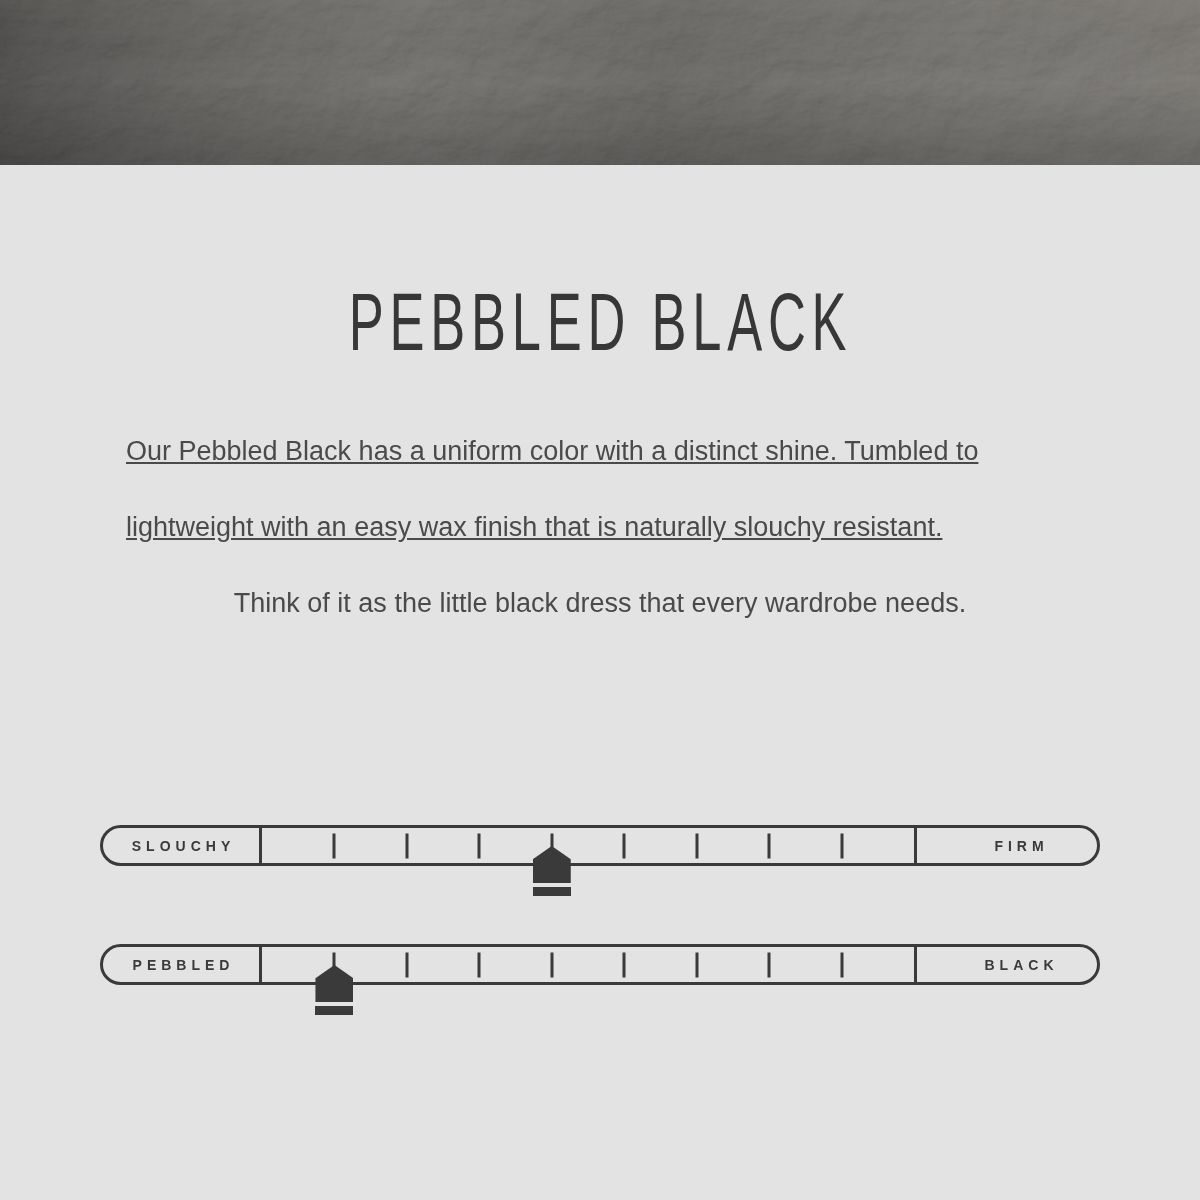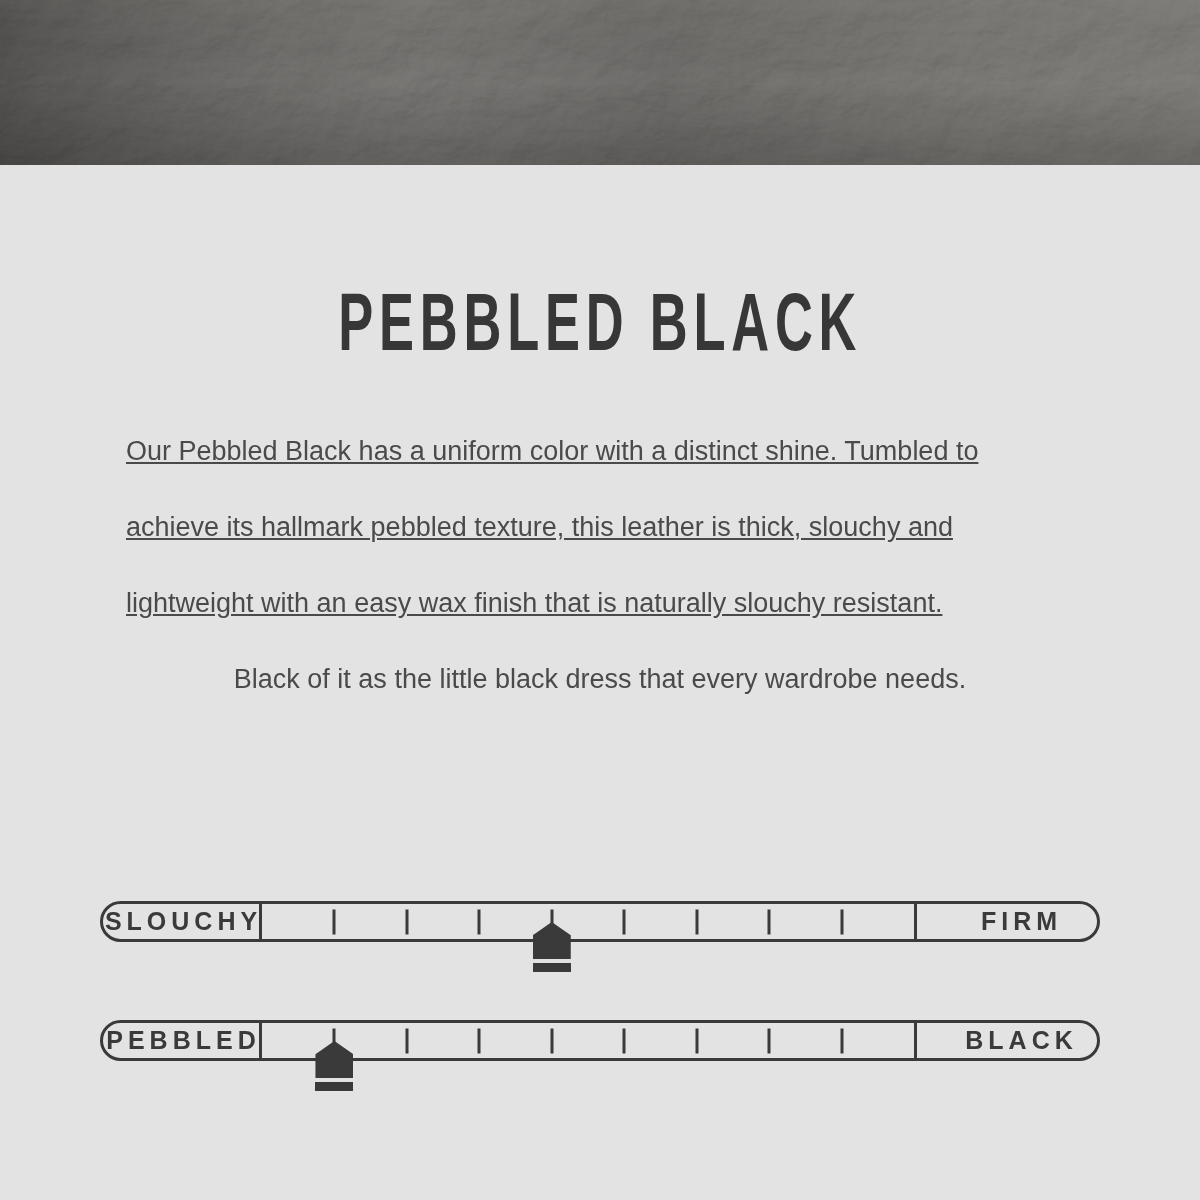--- a/index.html
+++ b/index.html
@@ -22,21 +22,21 @@
     overflow: hidden;
   }
   .hero svg { display: block; }
 
   
   .page-title {
     margin: 116px 0 0 0;
     text-align: center;
     font-size: 82px;
     line-height: 82px;
-    font-weight: 700;
+    font-weight: 400;
     color: #373737;
     white-space: nowrap;
   }
   .title-inner {
     display: inline-block;
     transform: scaleX(0.64);
     transform-origin: 50% 50%;
     letter-spacing: 9px;
   }
 
@@ -73,21 +73,21 @@
     background: transparent;
   }
   .scale + .scale { margin-top: 78px; }
   .scale-cell {
     width: 156px;
     flex: none;
     display: flex;
     align-items: center;
     justify-content: center;
     font-weight: 700;
-    font-size: 25px;
+    font-size: 14px;
     letter-spacing: 5px;
     color: #3a3a3a;
     text-indent: 5px; 
   }
   .scale-cell.left  { border-right: 3px solid #3a3a3a; }
   .scale-cell.right { border-left: 3px solid #3a3a3a; padding-left: 24px; }
   .scale-track {
     flex: 1;
     position: relative;
   }
@@ -153,23 +153,22 @@
     <rect width="1200" height="165" fill="url(#topglow)"></rect>
   </svg>
 </div>
 
 <h1 class="page-title">
   <span class="title-inner">PEBBLED BLACK</span>
 </h1>
 
 <div class="description">
   <p class="line-justify">Our Pebbled Black has a uniform color with a distinct shine. Tumbled to</p>
-  <p class="line-justify">achieve its hallmark pebbled texture, this leather is thick, slouchy and</p>
   <p class="line-justify">lightweight with an easy wax finish that is naturally slouchy resistant.</p>
-  <p class="line-center">Black of it as the little black dress that every wardrobe needs.</p>
+  <p class="line-center">Think of it as the little black dress that every wardrobe needs.</p>
 </div>
 
 <div class="scales">
 
   <div class="scale">
     <div class="scale-cell left">SLOUCHY</div>
     <div class="scale-track">
         <div class="tick" style="left: 11.1111%;"></div>
         <div class="tick" style="left: 22.2222%;"></div>
         <div class="tick" style="left: 33.3333%;"></div>

